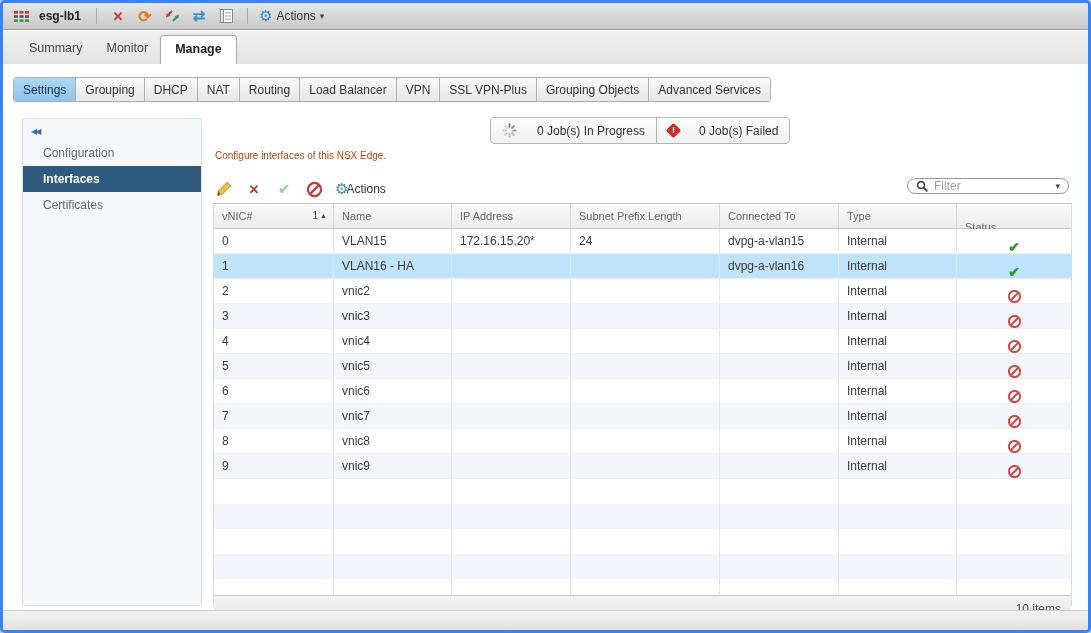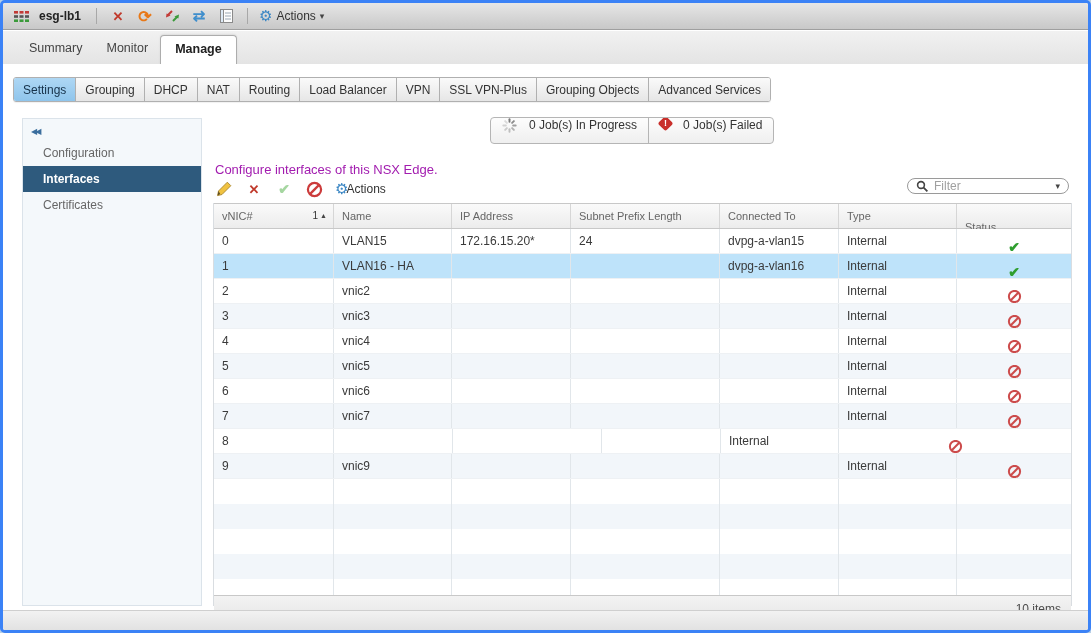--- a/index.html
+++ b/index.html
@@ -50,33 +50,33 @@
     font-size:12px; color:#333; padding:5px 9px; cursor:pointer;
     background:linear-gradient(#fafafa,#e6e6e6); border-right:1px solid #b0b0b0;
     white-space:nowrap;
   }
   .subtab:last-child { border-right:none; }
   .subtab.active { background:linear-gradient(#aed7f4,#8fc5ec); color:#16324a; }
   
   .jobs { position:absolute; left:487px; top:53px; display:flex;
     border:1px solid #b5b5b5; border-radius:4px; overflow:hidden; height:27px;
     background:linear-gradient(#fdfdfd,#efefef); }
-  .job-btn { display:flex; align-items:flex-start; gap:12px; padding:0 11px; font-size:12px; color:#333; cursor:pointer; }
+  .job-btn { display:flex; align-items:center; gap:20px; padding:0 11px; font-size:12px; color:#333; cursor:pointer; }
   .job-btn + .job-btn { border-left:1px solid #b5b5b5; }
   .diamond { width:11px; height:11px; background:#c9302c; transform:rotate(45deg);
     border-radius:2px; display:flex; align-items:center; justify-content:center; }
   .diamond span { transform:rotate(-45deg); color:#fff; font-size:9px; font-weight:bold; line-height:1; }
   
   .sidebar { position:absolute; left:19px; top:54px; width:180px; bottom:4px;
     background:#f4f8fb; border:1px solid #dbe3ea; }
   .collapse { color:#3b6e9e; font-size:8px; letter-spacing:-2px; padding:8px 0 4px 8px; cursor:pointer; }
   .side-item { font-size:12px; color:#666; padding:6px 0 6px 20px; cursor:pointer; }
   .side-item.selected { background:#2e5a7d; color:#fff; font-weight:bold; }
   
-  .descr { position:absolute; left:212px; top:98px; font-size:13px; color:#a21caf; }
+  .descr { position:absolute; left:212px; top:86px; font-size:10px; color:#c2410c; }
   .toolbar { position:absolute; left:212px; top:113px; height:24px; display:flex; align-items:center; gap:12px; }
   .tool { display:inline-flex; align-items:center; justify-content:center; width:18px; height:18px; cursor:pointer; }
   .glyph-check-pale { color:#a5d6a0; font-size:14px; font-weight:bold; }
   .toolbar .actions-label { margin-left:-6px; }
   .filterbox { position:absolute; right:19px; top:114px; width:162px; height:16px;
     border:1px solid #9a9a9a; border-radius:12px; background:#fff;
     display:flex; align-items:center; padding:0 8px; gap:5px; }
   .filterbox input { border:none; outline:none; flex:1; font-size:12px; color:#444;
     font-family:"Liberation Sans", sans-serif; background:transparent; min-width:0; }
   .filterbox input::placeholder { color:#a0a0a0; }
@@ -384,20 +384,21 @@
             <div class="td c5">Internal</div>
             <div class="td c6 status">
               <svg width="15" height="15" viewBox="0 0 15 15">
                 <circle cx="7.5" cy="7.5" r="5.6" fill="none" stroke="#cc4b4b" stroke-width="2"></circle>
                 <line x1="3.8" y1="11.2" x2="11.2" y2="3.8" stroke="#cc4b4b" stroke-width="2"></line>
               </svg>
             </div>
           </div>
           <div class="trow">
             <div class="td c0">8</div>
+            <div class="td c1">vnic8</div>
             <div class="td c2"></div>
             <div class="td c3"></div>
             <div class="td c4"></div>
             <div class="td c5">Internal</div>
             <div class="td c6 status">
               <svg width="15" height="15" viewBox="0 0 15 15">
                 <circle cx="7.5" cy="7.5" r="5.6" fill="none" stroke="#cc4b4b" stroke-width="2"></circle>
                 <line x1="3.8" y1="11.2" x2="11.2" y2="3.8" stroke="#cc4b4b" stroke-width="2"></line>
               </svg>
             </div>

